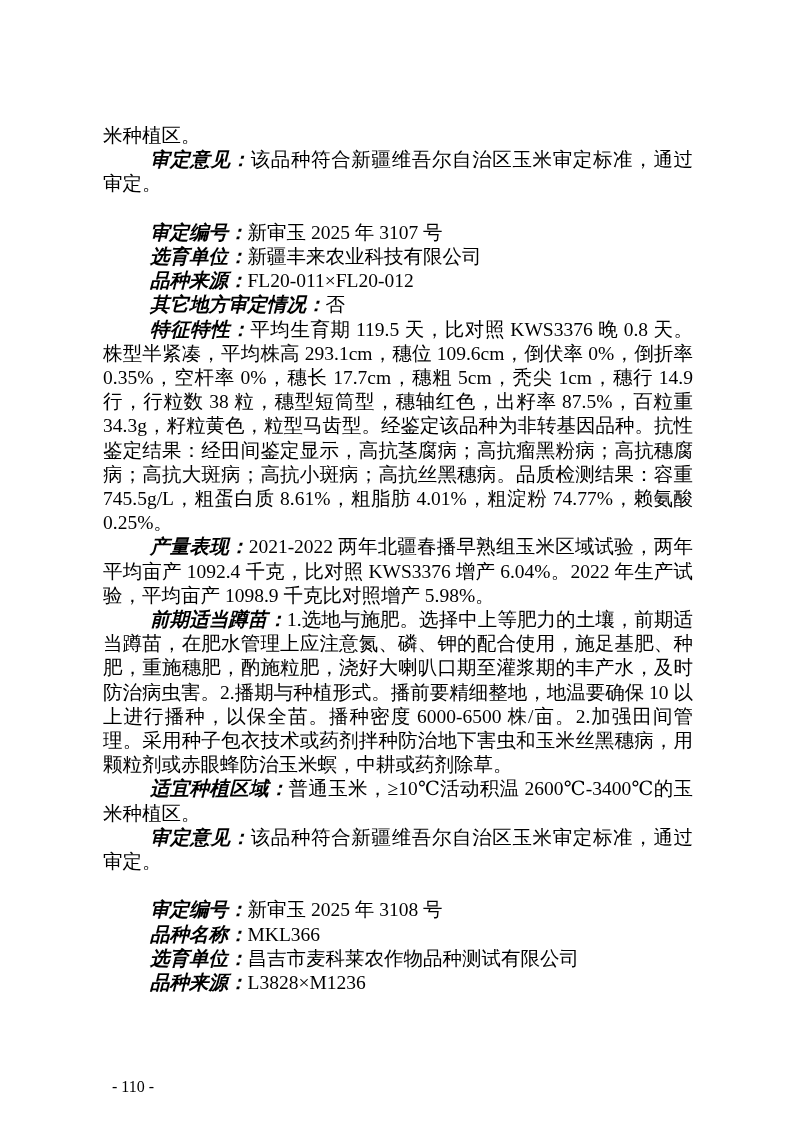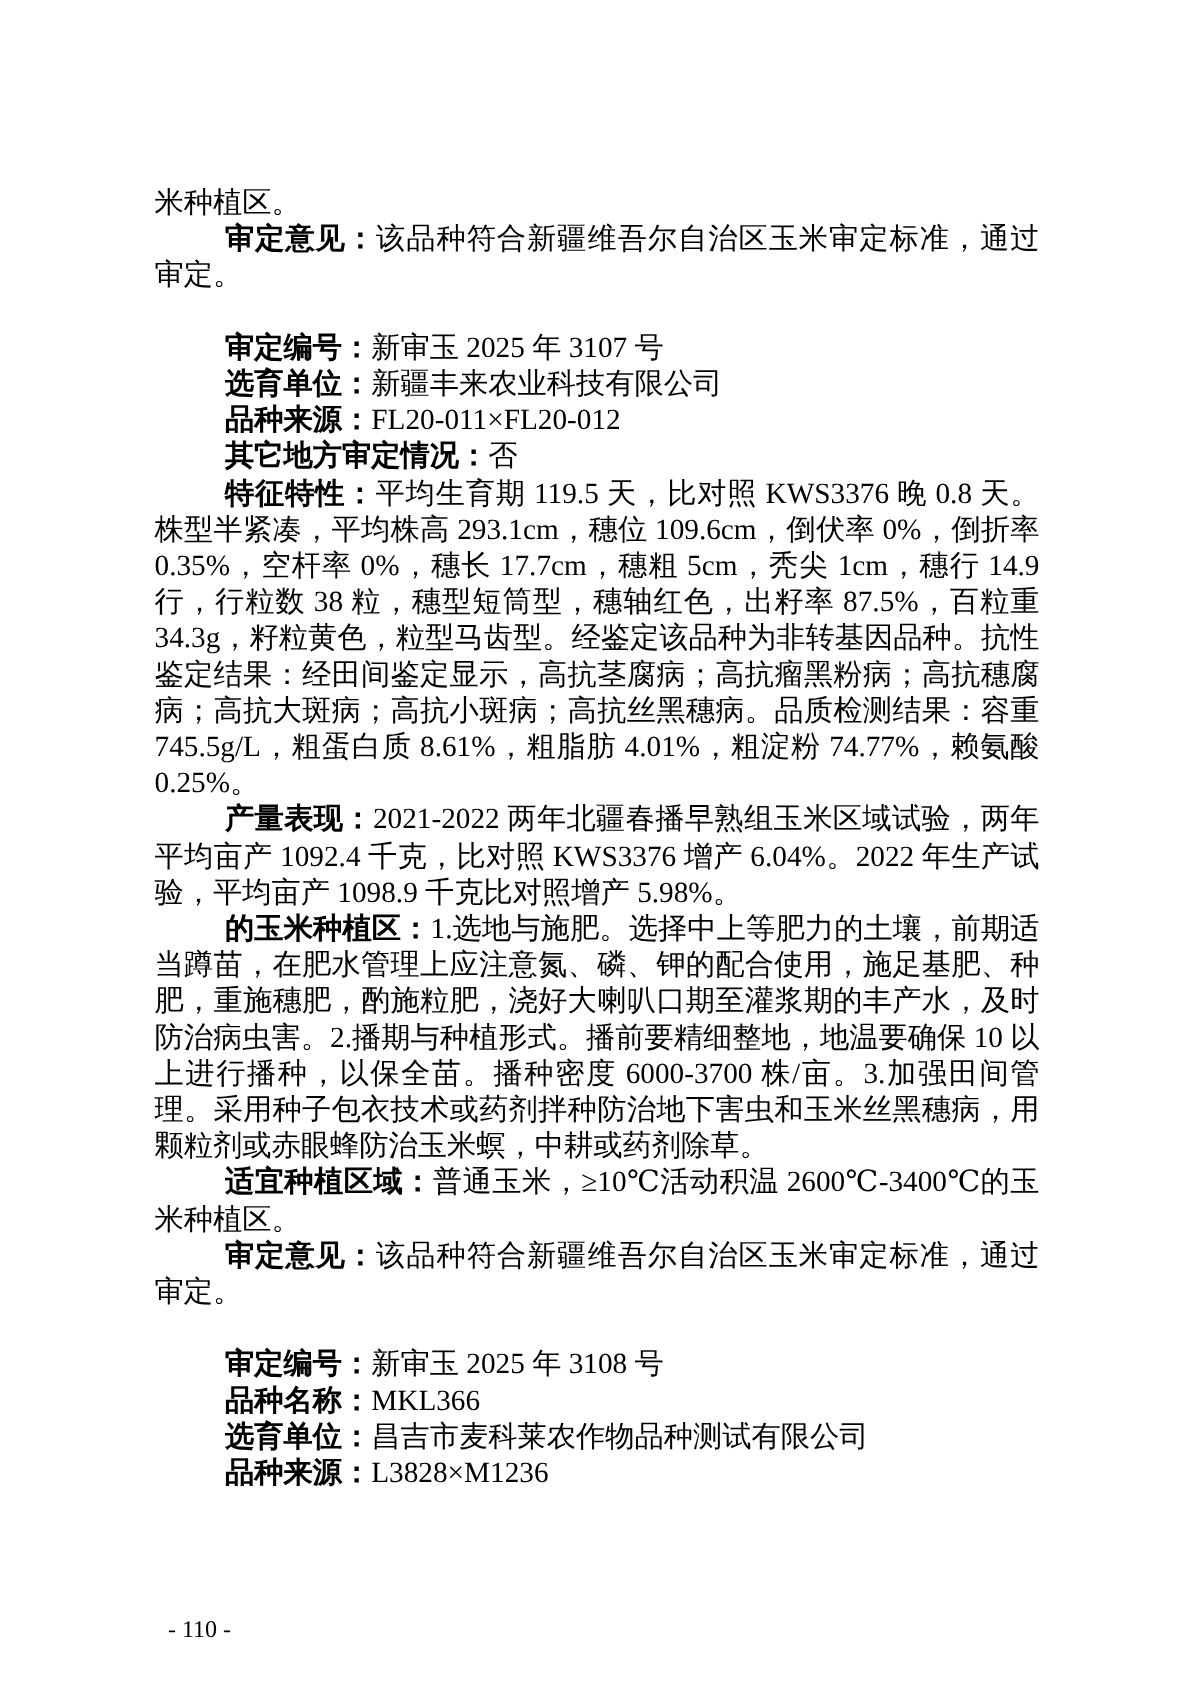--- a/index.html
+++ b/index.html
@@ -34,20 +34,21 @@
     line-height: 24.2px;
     text-align: justify;
     text-indent: 47px;
     word-break: break-word;
   }
   .para.no-indent {
     text-indent: 0;
   }
   .label {
     font-weight: 700;
+    font-style: italic;
   }
   .spacer {
     height: 24.2px;
   }
   .footer {
     position: absolute;
     left: 112px;
     top: 1044px;
     font-size: 16px;
     line-height: 22px;
@@ -60,21 +61,21 @@
   <main class="content" id="doc-body">
       <p class="para no-indent"><span class="value">米种植区。</span></p>
       <p class="para"><span class="label">审定意见：</span><span class="value">该品种符合新疆维吾尔自治区玉米审定标准，通过审定。</span></p>
       <div class="spacer"></div>
       <p class="para"><span class="label">审定编号：</span><span class="value">新审玉 2025 年 3107 号</span></p>
       <p class="para"><span class="label">选育单位：</span><span class="value">新疆丰来农业科技有限公司</span></p>
       <p class="para"><span class="label">品种来源：</span><span class="value">FL20-011×FL20-012</span></p>
       <p class="para"><span class="label">其它地方审定情况：</span><span class="value">否</span></p>
       <p class="para"><span class="label">特征特性：</span><span class="value">平均生育期 119.5 天，比对照 KWS3376 晚 0.8 天。株型半紧凑，平均株高 293.1cm，穗位 109.6cm，倒伏率 0%，倒折率 0.35%，空杆率 0%，穗长 17.7cm，穗粗 5cm，秃尖 1cm，穗行 14.9 行，行粒数 38 粒，穗型短筒型，穗轴红色，出籽率 87.5%，百粒重 34.3g，籽粒黄色，粒型马齿型。经鉴定该品种为非转基因品种。抗性鉴定结果：经田间鉴定显示，高抗茎腐病；高抗瘤黑粉病；高抗穗腐病；高抗大斑病；高抗小斑病；高抗丝黑穗病。品质检测结果：容重 745.5g/L，粗蛋白质 8.61%，粗脂肪 4.01%，粗淀粉 74.77%，赖氨酸 0.25%。</span></p>
       <p class="para"><span class="label">产量表现：</span><span class="value">2021-2022 两年北疆春播早熟组玉米区域试验，两年平均亩产 1092.4 千克，比对照 KWS3376 增产 6.04%。2022 年生产试验，平均亩产 1098.9 千克比对照增产 5.98%。</span></p>
-      <p class="para"><span class="label">的玉米种植区：</span><span class="value">1.选地与施肥。选择中上等肥力的土壤，前期适当蹲苗，在肥水管理上应注意氮、磷、钾的配合使用，施足基肥、种肥，重施穗肥，酌施粒肥，浇好大喇叭口期至灌浆期的丰产水，及时防治病虫害。2.播期与种植形式。播前要精细整地，地温要确保 10 以上进行播种，以保全苗。播种密度 6000-3700 株/亩。3.加强田间管理。采用种子包衣技术或药剂拌种防治地下害虫和玉米丝黑穗病，用颗粒剂或赤眼蜂防治玉米螟，中耕或药剂除草。</span></p>
+      <p class="para"><span class="label">前期适当蹲苗：</span><span class="value">1.选地与施肥。选择中上等肥力的土壤，前期适当蹲苗，在肥水管理上应注意氮、磷、钾的配合使用，施足基肥、种肥，重施穗肥，酌施粒肥，浇好大喇叭口期至灌浆期的丰产水，及时防治病虫害。2.播期与种植形式。播前要精细整地，地温要确保 10 以上进行播种，以保全苗。播种密度 6000-6500 株/亩。2.加强田间管理。采用种子包衣技术或药剂拌种防治地下害虫和玉米丝黑穗病，用颗粒剂或赤眼蜂防治玉米螟，中耕或药剂除草。</span></p>
       <p class="para"><span class="label">适宜种植区域：</span><span class="value">普通玉米，≥10℃活动积温 2600℃-3400℃的玉米种植区。</span></p>
       <p class="para"><span class="label">审定意见：</span><span class="value">该品种符合新疆维吾尔自治区玉米审定标准，通过审定。</span></p>
       <div class="spacer"></div>
       <p class="para"><span class="label">审定编号：</span><span class="value">新审玉 2025 年 3108 号</span></p>
       <p class="para"><span class="label">品种名称：</span><span class="value">MKL366</span></p>
       <p class="para"><span class="label">选育单位：</span><span class="value">昌吉市麦科莱农作物品种测试有限公司</span></p>
       <p class="para"><span class="label">品种来源：</span><span class="value">L3828×M1236</span></p>
     </main>
   <div class="footer">- 110 -</div>
 </div>

